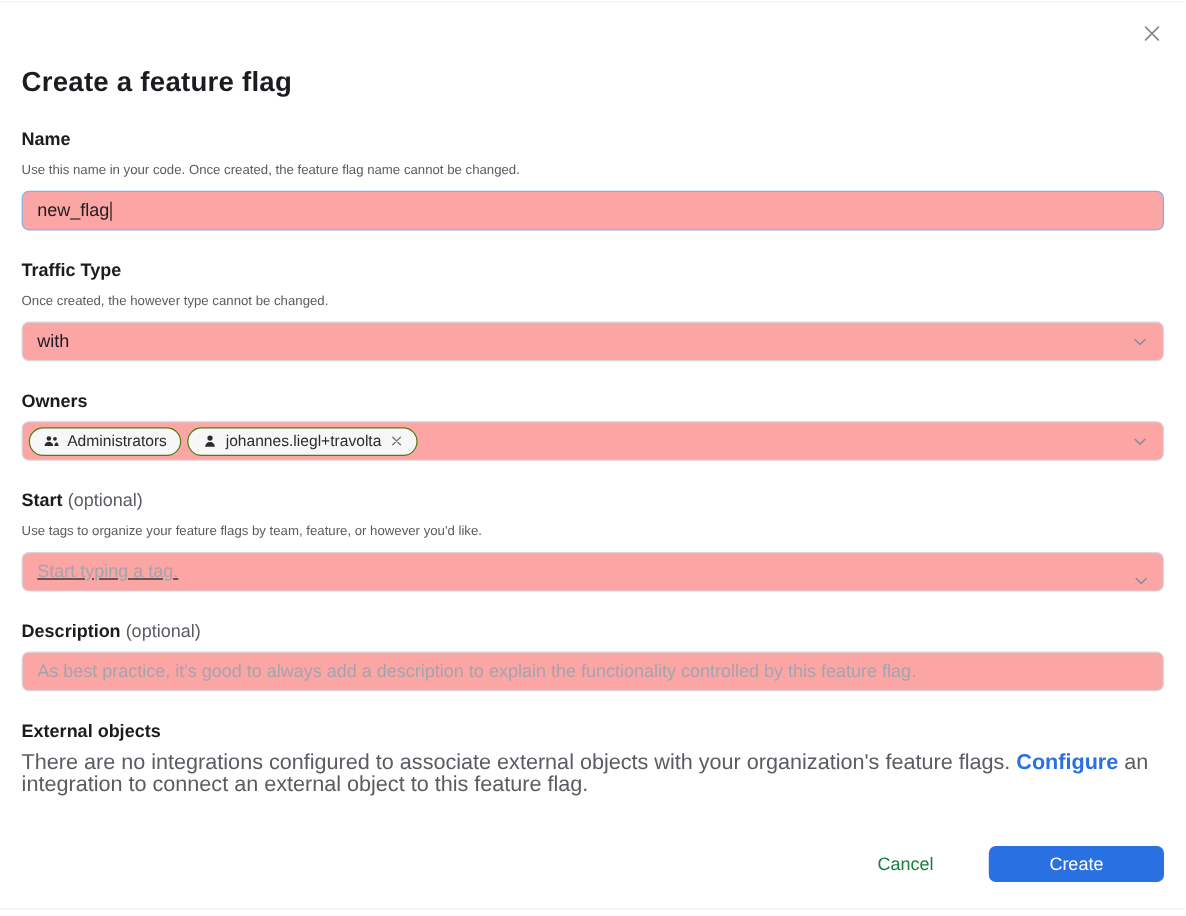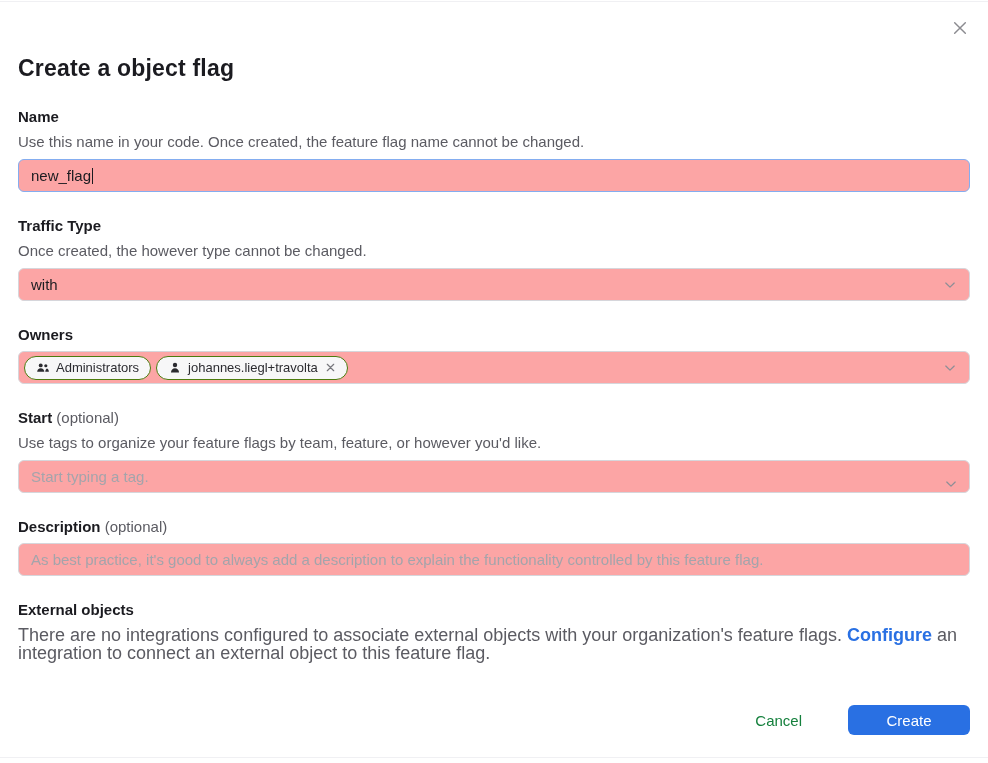--- a/index.html
+++ b/index.html
@@ -34,21 +34,21 @@
 
   .section { margin-top: 25px; }
   .section:first-of-type { margin-top: 26px; }
 
   .field-label {
     font-size: 15px; line-height: 17px; font-weight: 700; color: #1b1b20;
   }
   .optional { font-weight: 400; color: #5b5b62; }
   .help-text {
     margin-top: 8px;
-    font-size: 15px; line-height: 18px; color: #5b5b62;
+    font-size: 11px; line-height: 18px; color: #5b5b62;
   }
 
   .input, .select, .multiselect, input.text-input {
     margin-top: 8px;
     width: 952px; height: 33px;
     border: 1px solid #d6d6db;
     border-radius: 6px;
     background: #fca5a5;
     display: flex; align-items: center;
     padding: 0 12px;
@@ -72,21 +72,21 @@
     background: #f7f7f8;
     font-size: 13px; color: #2b2b30;
     white-space: nowrap;
   }
   .chip .chip-icon { display: flex; align-items: center; }
   .chip .chip-remove { display: flex; align-items: center; cursor: pointer; margin-left: 1px; }
 
   input.text-input { display: block; line-height: 31px; outline: none; }
   input.text-input::placeholder { color: #a4a4ab; opacity: 1; }
   .input-wrap { position: relative; width: 952px; }
-  .input-wrap input { margin-top: 8px; width: 952px; }
+  .input-wrap input { margin-top: 8px; width: 952px; text-decoration: underline; }
   .input-wrap .chevron { position: absolute; right: 12px; top: 17px; }
 
   .ext-text {
     margin-top: 8px;
     font-size: 18px; line-height: 18px; color: #5b5b62;
     max-width: 952px;
   }
   .ext-link { color: #2970e3; font-weight: 700; text-decoration: none; cursor: pointer; }
 
   .footer {
@@ -94,21 +94,21 @@
     width: 952px;
     display: flex; align-items: center; justify-content: flex-end;
     gap: 46px;
   }
   .cancel-link {
     background: none; border: none; cursor: pointer;
     font-family: "Liberation Sans", sans-serif;
     font-size: 15px; color: #15803d;
   }
   .create-btn {
-    width: 122px; height: 30px;
+    width: 146px; height: 30px;
     background: #2970e3; color: #ffffff;
     border: none; border-radius: 6px; cursor: pointer;
     font-family: "Liberation Sans", sans-serif;
     font-size: 15px;
     display: flex; align-items: center; justify-content: center;
   }
 </style>
 </head>
 <body>
 
@@ -118,21 +118,21 @@
 <div class="modal">
 
   <button class="close-btn">
     <span style="display:flex;">
       <svg width="22" height="22" viewBox="0 0 24 24">
           <path d="M6.2 6.2 L17.8 17.8 M17.8 6.2 L6.2 17.8" stroke="#8b8b90" stroke-width="1.6" fill="none" stroke-linecap="round"></path>
         </svg>
     </span>
   </button>
 
-  <h1 class="title">Create a object flag</h1>
+  <h1 class="title">Create a feature flag</h1>
 
   <div class="section">
     <div class="field-label">Name</div>
     <div class="help-text">Use this name in your code. Once created, the feature flag name cannot be changed.</div>
     <div class="input focused">
       <span>new_flag</span>
         <span class="caret"></span>
     </div>
   </div>
 

